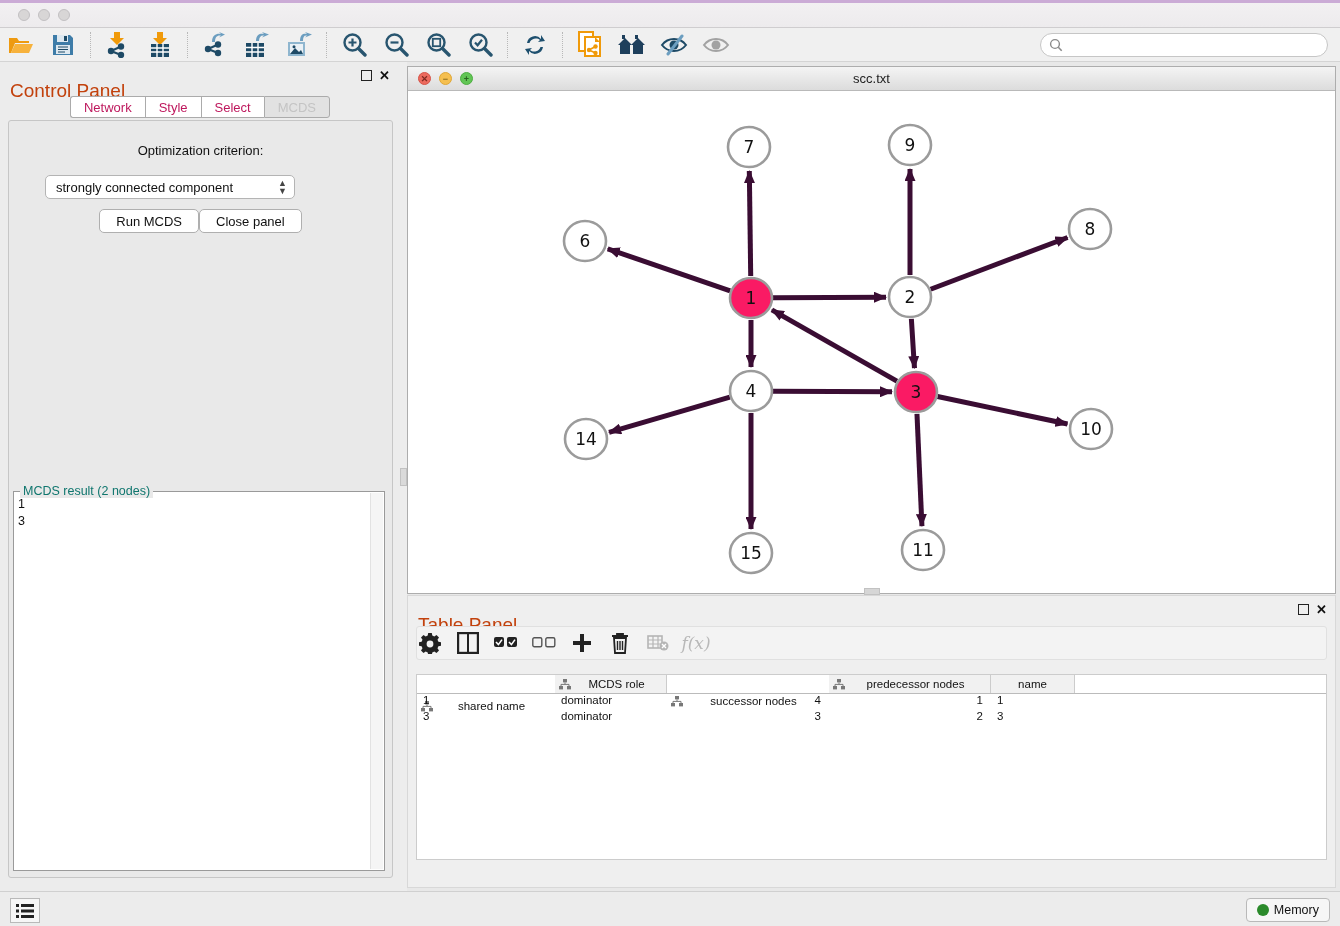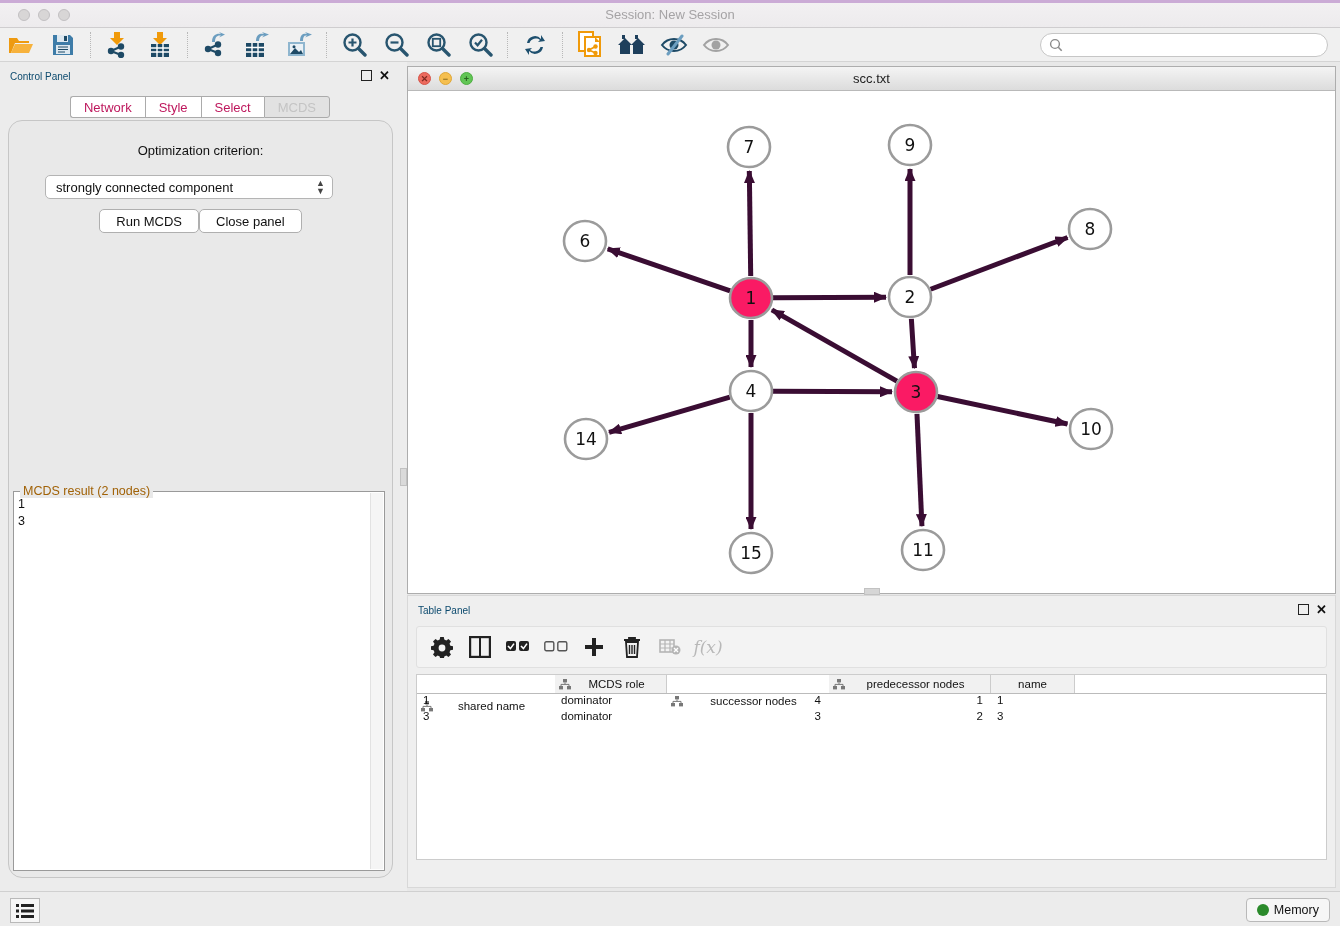--- a/index.html
+++ b/index.html
@@ -22,44 +22,44 @@
   .searchbox { position:absolute; right:12px; top:5px; width:288px; height:24px; background:#fff;
     border:1px solid #C6C6C6; border-radius:12px; display:flex; align-items:center; padding-left:8px; }
   .searchbox input { border:none; outline:none; font-size:12px; width:250px; background:transparent; }
 
   
   .mainarea { position:absolute; left:0; top:62px; width:1340px; height:829px; background:#E8E8E8; }
 
   
   .cpanel { position:absolute; left:0; top:62px; width:400px; height:829px; background:#ECECEC; }
   .panel-head { position:relative; height:30px; }
-  .panel-head .ptitle { position:absolute; left:10px; top:9px; font-size:10px; color:#0c4a6e; }
+  .panel-head .ptitle { position:absolute; left:10px; top:18px; font-size:19px; color:#c2410c; }
   .float-ico { position:absolute; top:8px; width:11px; height:11px; border:1.5px solid #222; }
   .close-ico { position:absolute; top:6px; font-size:13px; font-weight:bold; color:#111; }
   .ctabs { position:absolute; left:0; right:0; top:34px; display:flex; justify-content:center; }
   .ctab { font-size:13px; padding:3px 13px; background:#fff; border:1px solid #ABABAB; border-right:none;
     color:#be185d; height:22px; }
   .ctab:first-child { border-radius:3px 0 0 3px; }
   .ctab:last-child { border-right:1px solid #ABABAB; border-radius:0 3px 3px 0; }
   .ctab.active { background:#E2E2E2; color:#C4C4C4; }
   .cbody { position:absolute; left:8px; top:58px; width:385px; height:758px; background:#E9E9E9;
-    border:1px solid #C6C6C6; border-radius:14px; }
+    border:1px solid #C6C6C6; border-radius:3px; }
   .opt-label { margin-top:22px; text-align:center; font-size:13px; color:#111; }
-  .dropdown { position:absolute; left:36px; top:54px; width:288px; height:24px; background:#fff;
+  .dropdown { position:absolute; left:36px; top:54px; width:250px; height:24px; background:#fff;
     border:1px solid #B4B4B4; border-radius:5px; font-size:13px; color:#111;
     display:flex; align-items:center; padding-left:10px; }
   .dd-arrows { position:absolute; right:7px; top:3px; display:flex; flex-direction:column; line-height:8px;
     font-size:9px; color:#444; }
   .btnrow { position:absolute; left:0; right:0; top:88px; display:flex; justify-content:center; }
   .pushbtn { background:#fff; border:1px solid #AFAFAF; border-radius:5px; font-size:13px;
     padding:3px 16px; height:24px; color:#111; }
   .result-fs { position:absolute; left:4px; top:370px; width:372px; height:380px;
     border:1px solid #9A9A9A; background:#fff; }
   .result-legend { position:absolute; left:6px; top:-8px; background:#E9E9E9; padding:0 3px;
-    font-size:12.5px; color:#a16207; }
+    font-size:12.5px; color:#0f766e; }
   .result-lines { position:absolute; left:4px; top:4px; right:16px; bottom:2px; font-size:12.5px;
     color:#111; line-height:17px; overflow:hidden; }
   .result-scroll { position:absolute; right:1px; top:1px; width:13px; bottom:1px; background:#F5F5F5;
     border-left:1px solid #E2E2E2; }
 
   
   .vsplit { position:absolute; left:400px; top:62px; width:7px; height:829px; background:#EDEDED; }
   .vgrip { position:absolute; left:0; top:406px; width:7px; height:18px; background:#DADADA;
     border:1px solid #C2C2C2; }
 
@@ -75,22 +75,22 @@
   .t-red { background:#EC6A5E; border:1px solid #D65348; color:#7E2A22; }
   .t-yel { background:#F5BF4F; border:1px solid #DFA736; color:#8A6B1D; }
   .t-grn { background:#61C554; border:1px solid #4DAD41; color:#29641F; }
   .netcanvas { position:absolute; left:0; top:24px; width:927px; height:502px; background:#fff; }
   .hgrip { position:absolute; left:456px; top:497px; width:16px; height:7px; background:#D6D6D6;
     border:1px solid #C2C2C2; }
 
   
   .tpanel { position:absolute; left:407px; top:595px; width:929px; height:293px; background:#EFEFEF;
     border:1px solid #D8D8D8; }
-  .t-toolbar { position:absolute; left:8px; top:30px; right:8px; height:42px; background:#F3F3F3;
-    border:1px solid #E0E0E0; border-radius:3px; display:flex; align-items:center; padding-left:12px; }
+  .t-toolbar { position:absolute; left:8px; top:30px; right:8px; height:34px; background:#F3F3F3;
+    border:1px solid #E0E0E0; border-radius:3px; display:flex; align-items:center; }
   .tt-icon { width:26px; height:26px; margin-right:12px; display:flex; align-items:center; justify-content:center; }
   .fx { font-family:"DejaVu Serif", serif; font-style:italic; font-size:17px; color:#B8B8B8; }
   .ttable { position:absolute; left:8px; top:78px; right:8px; height:186px; background:#fff;
     border:1px solid #CCCCCC; overflow:hidden; }
   .thead { display:flex; height:19px; border-bottom:1px solid #BBB; }
   .th { background:#F1F1F1; border-right:1px solid #CCC; font-size:11.5px; color:#111;
     display:flex; align-items:center; padding:0 4px; }
   .th .thlabel { flex:1; text-align:center; }
   .trow { display:flex; height:16px; font-size:11.5px; color:#111; }
   .td { padding:0 8px 0 6px; overflow:hidden; white-space:nowrap; }
@@ -111,21 +111,20 @@
     padding:0 10px; font-size:12.5px; color:#111; }
   .memdot { width:12px; height:12px; border-radius:50%; background:#2B8A2B; }
 </style>
 </head>
 <body>
 
 <div class="titlebar">
   <span class="tl-dot" style="left:18px"></span>
   <span class="tl-dot" style="left:38px"></span>
   <span class="tl-dot" style="left:58px"></span>
-  <div class="title">Session: New Session</div>
 </div>
 
 <div class="toolbar">
   <span class="tb-icon">
     <svg width="26" height="22" viewBox="0 0 26 22">
         <path d="M1 4h8l2 3h10v2H7L3 19H1z" fill="#EE9A10"></path>
         <path d="M7 10h18l-4 9H3z" fill="#F7B23C"></path>
       </svg>
   </span>
   <span class="tb-icon">

